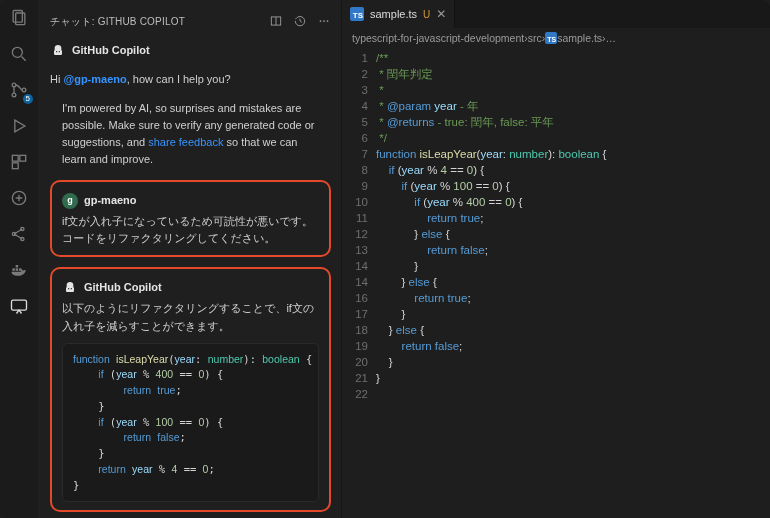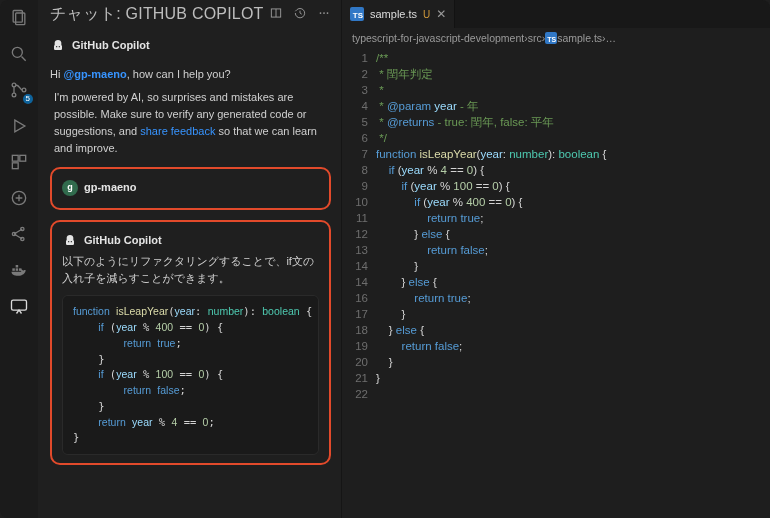--- a/index.html
+++ b/index.html
@@ -14,21 +14,21 @@
   body{margin:0;background:var(--bg);color:var(--text);width:770px;height:518px;overflow:hidden;border-radius:8px}
   .root{display:flex;width:100%;height:100%}
   
   .actbar{width:38px;background:var(--bg2);display:flex;flex-direction:column;align-items:center;padding-top:6px;gap:12px}
   .actbar .ico{width:24px;height:24px;display:flex;align-items:center;justify-content:center;color:#7a7a7a;position:relative}
   .actbar .ico.active{color:#dcdcdc}
   .actbar .ico svg{width:20px;height:20px}
   .badge{position:absolute;bottom:-2px;right:-2px;background:#0e639c;color:#fff;font-size:8px;line-height:1;border-radius:8px;padding:1px 3px;min-width:10px;text-align:center}
   
   .chat{width:304px;background:var(--panel);display:flex;flex-direction:column;border-right:1px solid #151515}
-  .chat-hdr{display:flex;align-items:center;justify-content:space-between;padding:4px 10px 4px 12px;font-size:16px;color:#bdbdbd;letter-spacing:.2px}
+  .chat-hdr{display:flex;align-items:center;justify-content:space-between;padding:14px 10px 4px 12px;font-size:10px;color:#bdbdbd;letter-spacing:.2px}
   .chat-hdr-icons{display:flex;gap:10px;color:#9a9a9a}
   .chat-hdr-icons svg{width:14px;height:14px}
   .chat-body{flex:1;overflow:auto;padding:6px 10px 10px 12px;font-size:11px;line-height:1.55;color:#d0d0d0}
   .msg{margin-bottom:8px}
   .author{display:flex;align-items:center;gap:6px;font-weight:600;color:#e4e4e4;margin:2px 0 4px}
   .avatar{width:16px;height:16px;border-radius:50%;display:inline-flex;align-items:center;justify-content:center;font-size:9px}
   .avatar.copilot{background:transparent;color:#e4e4e4}
   .avatar.user{background:#316b4d;color:#fff}
   .mention{color:var(--link);font-weight:600}
   .link{color:var(--link)}
@@ -149,30 +149,31 @@
           <span class="avatar copilot">
               <svg width="16" height="16" viewBox="0 0 24 24" fill="currentColor">
                 <path d="M12 3c-3 0-5 2-5 4v3c0 1-1 1-1 2v4c0 1 1 2 2 2h8c1 0 2-1 2-2v-4c0-1-1-1-1-2V7c0-2-2-4-5-4zm-2 9a1 1 0 110 2 1 1 0 010-2zm4 0a1 1 0 110 2 1 1 0 010-2z"></path>
               </svg>
             </span>
           <span>GitHub Copilot</span>
         </div>
         <p style="margin:12px 0 6px">
           <span>Hi </span><span class="mention">@gp-maeno</span><span>, how can I help you?</span>
         </p>
-        <p style="margin:4px">
+        <p style="margin:12px">
           <span>I'm powered by AI, so surprises and mistakes are possible. Make sure to verify any generated code or suggestions, and </span><span class="link">share feedback</span><span> so that we can learn and improve.</span>
         </p>
       </div>
 
       <div class="hl">
         <div class="author">
           <span class="avatar user">g</span>
           <span>gp-maeno</span>
         </div>
+        <div>if文が入れ子になっているため可読性が悪いです。コードをリファクタリングしてください。</div>
       </div>
 
       <div class="hl">
         <div class="author">
           <span class="avatar copilot">
               <svg width="16" height="16" viewBox="0 0 24 24" fill="currentColor">
                 <path d="M12 3c-3 0-5 2-5 4v3c0 1-1 1-1 2v4c0 1 1 2 2 2h8c1 0 2-1 2-2v-4c0-1-1-1-1-2V7c0-2-2-4-5-4zm-2 9a1 1 0 110 2 1 1 0 010-2zm4 0a1 1 0 110 2 1 1 0 010-2z"></path>
               </svg>
             </span>
           <span>GitHub Copilot</span>

